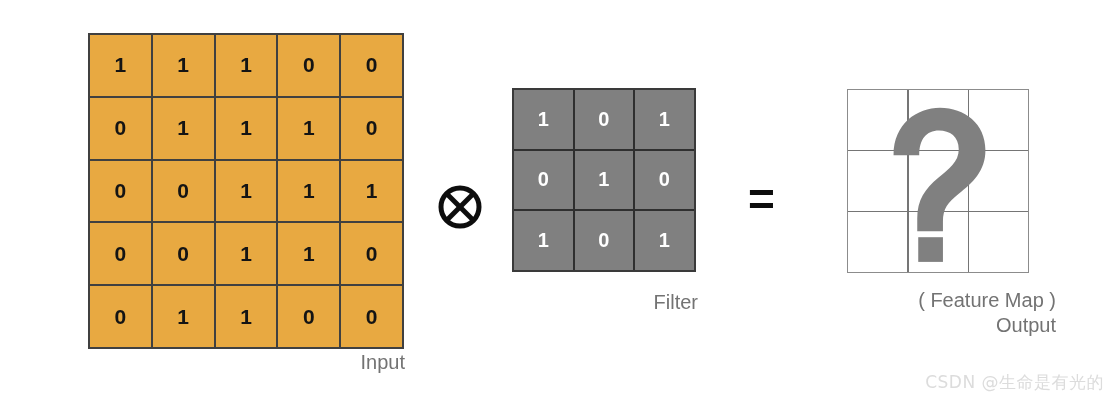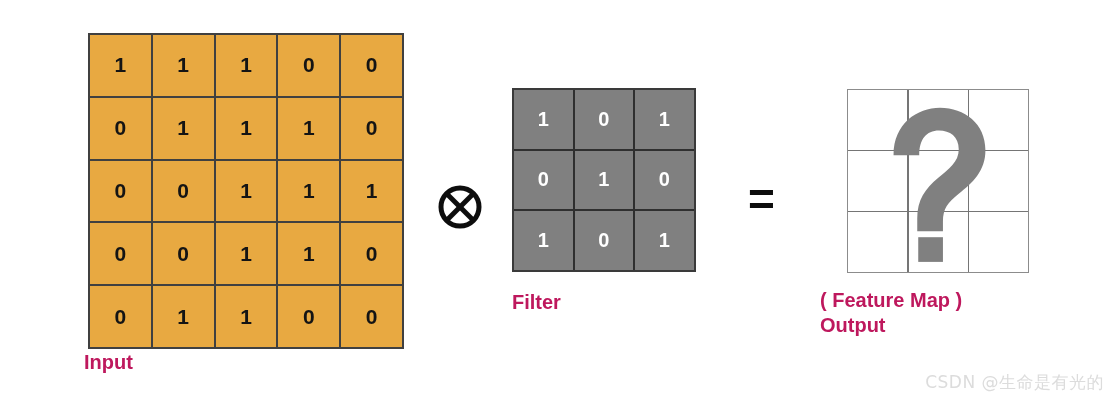--- a/index.html
+++ b/index.html
@@ -117,30 +117,30 @@
     left: 748px;
     top: 176px;
     font-size: 46px;
     font-weight: 700;
     font-family: "Liberation Sans", sans-serif;
   }
 
   
   .caption {
     position: absolute;
-    text-align: left;
-    color: #be185d;
+    text-align: right;
+    color: #737373;
     font-size: 20px;
-    font-weight: 700;
+    font-weight: 400;
     font-family: "Liberation Sans", sans-serif;
     line-height: 1.25;
     white-space: nowrap;
   }
   #label-input {
-    left: 84px;
+    left: 93px;
     top: 350px;
     width: 312px;
   }
   #label-filter {
     left: 512px;
     top: 290px;
     width: 186px;
   }
   #label-output {
     left: 820px;

